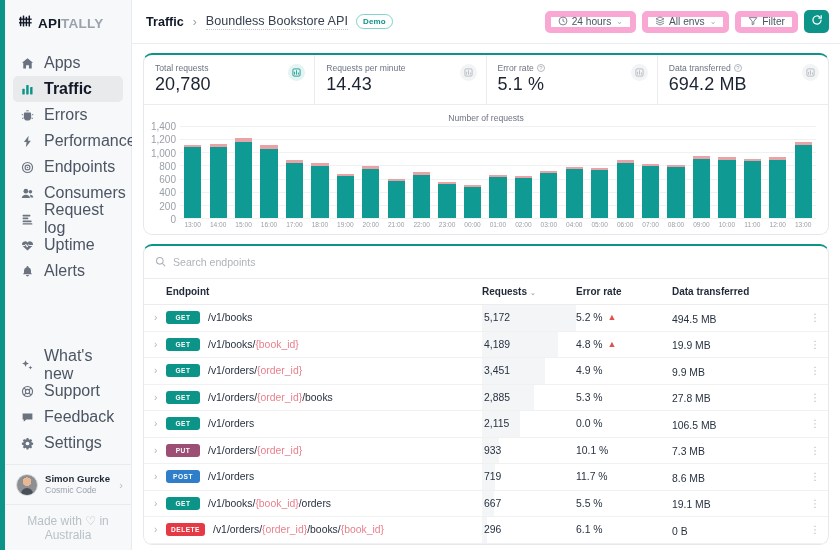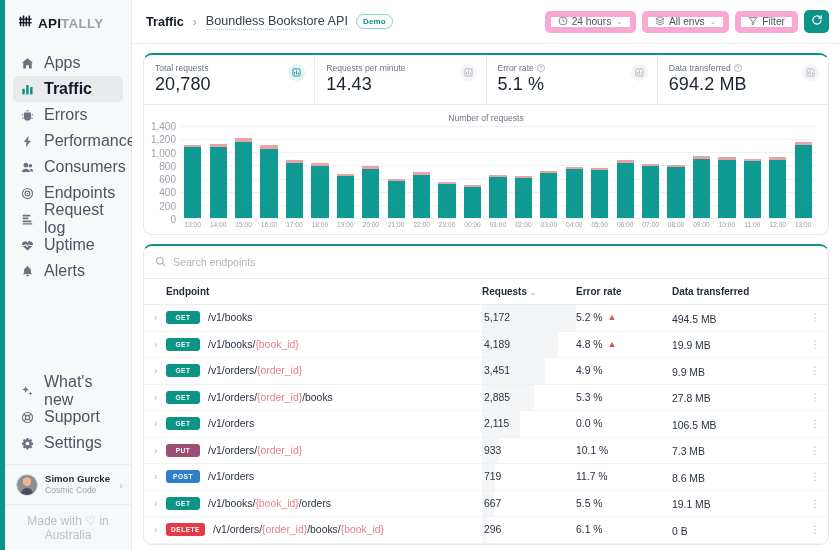--- a/index.html
+++ b/index.html
@@ -241,41 +241,41 @@
       <div class="nav-item">
         <span class="ico">
             <svg width="13" height="13" viewBox="0 0 16 16" fill="#6b7280">
               <path d="M9.4 1 3.6 8.6h3.2L6 15l6.2-7.8H8.7z"></path>
             </svg>
           </span>
         <span class="lbl">Performance</span>
       </div>
       <div class="nav-item">
         <span class="ico">
+            <svg width="13" height="13" viewBox="0 0 16 16" fill="none" stroke="#6b7280">
+              <circle cx="8" cy="8" r="6.2" stroke-width="1.4"></circle>
+              <circle cx="8" cy="8" r="3" stroke-width="1.4"></circle>
+              <circle cx="8" cy="8" r=".9" fill="#6b7280" stroke="none"></circle>
+            </svg>
+          </span>
+        <span class="lbl">Endpoints</span>
+      </div>
+      <div class="nav-item">
+        <span class="ico">
             <svg width="13" height="13" viewBox="0 0 16 16" fill="#6b7280">
               <circle cx="6" cy="5.2" r="2.9"></circle>
               <circle cx="11.6" cy="5.8" r="2.2"></circle>
               <path d="M.9 13.6c0-2.6 2.3-4.2 5.1-4.2s5.1 1.6 5.1 4.2z"></path>
               <path d="M11 9.6c2.3.1 4.1 1.3 4.1 3.3h-3.3z"></path>
             </svg>
           </span>
         <span class="lbl">Consumers</span>
       </div>
       <div class="nav-item">
         <span class="ico">
-            <svg width="13" height="13" viewBox="0 0 16 16" fill="none" stroke="#6b7280">
-              <circle cx="8" cy="8" r="6.2" stroke-width="1.4"></circle>
-              <circle cx="8" cy="8" r="3" stroke-width="1.4"></circle>
-              <circle cx="8" cy="8" r=".9" fill="#6b7280" stroke="none"></circle>
-            </svg>
-          </span>
-        <span class="lbl">Endpoints</span>
-      </div>
-      <div class="nav-item">
-        <span class="ico">
             <svg width="13" height="13" viewBox="0 0 16 16" fill="#6b7280">
               <rect x="2" y="2" width="9.5" height="2.2" rx=".5"></rect>
               <rect x="2" y="5.6" width="7" height="2.2" rx=".5"></rect>
               <rect x="2" y="9.2" width="11" height="2.2" rx=".5"></rect>
               <rect x="2" y="12.6" width="12" height="1.6" rx=".5"></rect>
             </svg>
           </span>
         <span class="lbl">Request log</span>
       </div>
       <div class="nav-item">
@@ -311,20 +311,28 @@
       </div>
       <div class="nav-item">
         <span class="ico">
             <svg width="13" height="13" viewBox="0 0 16 16" fill="none" stroke="#6b7280" stroke-width="1.4">
               <circle cx="8" cy="8" r="6.2"></circle>
               <circle cx="8" cy="8" r="2.6"></circle>
               <path d="M3.6 3.6 6.1 6.1M12.4 3.6 9.9 6.1M3.6 12.4 6.1 9.9M12.4 12.4 9.9 9.9"></path>
             </svg>
           </span>
         <span class="lbl">Support</span>
+      </div>
+      <div class="nav-item">
+        <span class="ico">
+            <svg width="13" height="13" viewBox="0 0 16 16" fill="#6b7280">
+              <path d="M2 3.2h12v7.4H6.6L3.4 13.3v-2.7H2z"></path>
+            </svg>
+          </span>
+        <span class="lbl">Feedback</span>
       </div>
       <div class="nav-item">
         <span class="ico">
             <svg width="13" height="13" viewBox="0 0 16 16" fill="#6b7280">
               <path d="M6.9 1.2h2.2l.3 1.7 1.3.6 1.5-.9 1.5 1.6-1 1.4.5 1.3 1.7.3v2.2l-1.7.3-.5 1.3 1 1.4-1.5 1.6-1.5-.9-1.3.6-.3 1.7H6.9l-.3-1.7-1.3-.6-1.5.9-1.5-1.6 1-1.4-.5-1.3-1.7-.3V7.2l1.7-.3.5-1.3-1-1.4 1.5-1.6 1.5.9 1.3-.6z"></path>
               <circle cx="8" cy="8" r="2.3" fill="#f7f8f9"></circle>
             </svg>
           </span>
         <span class="lbl">Settings</span>
       </div>

